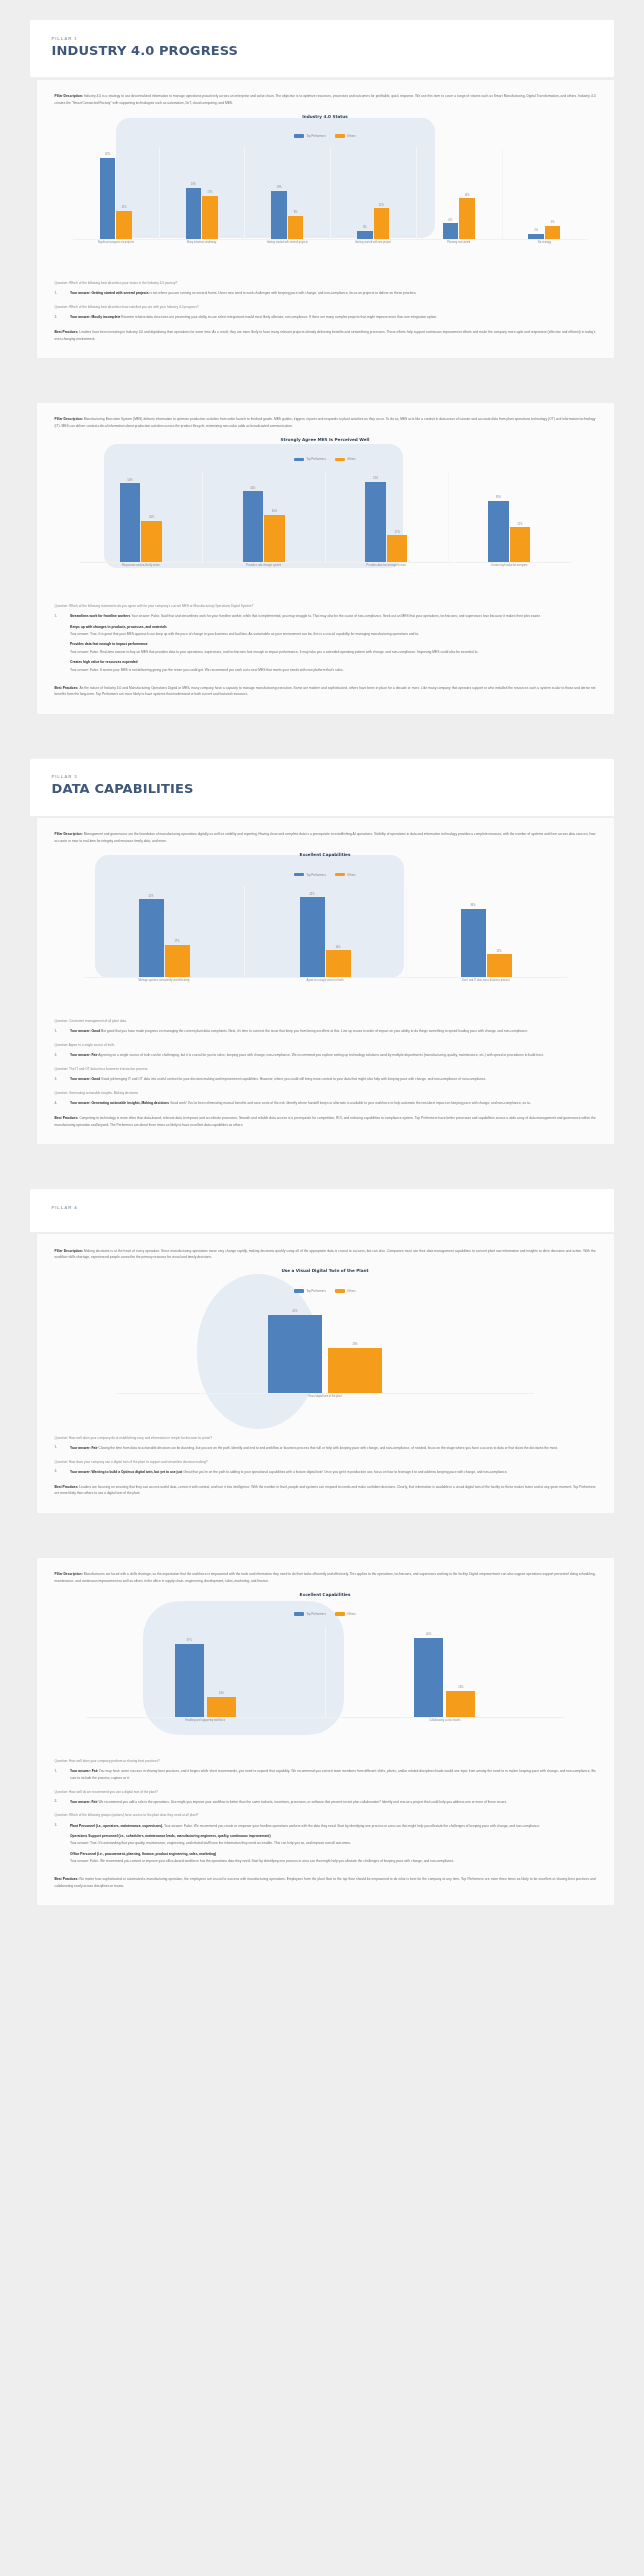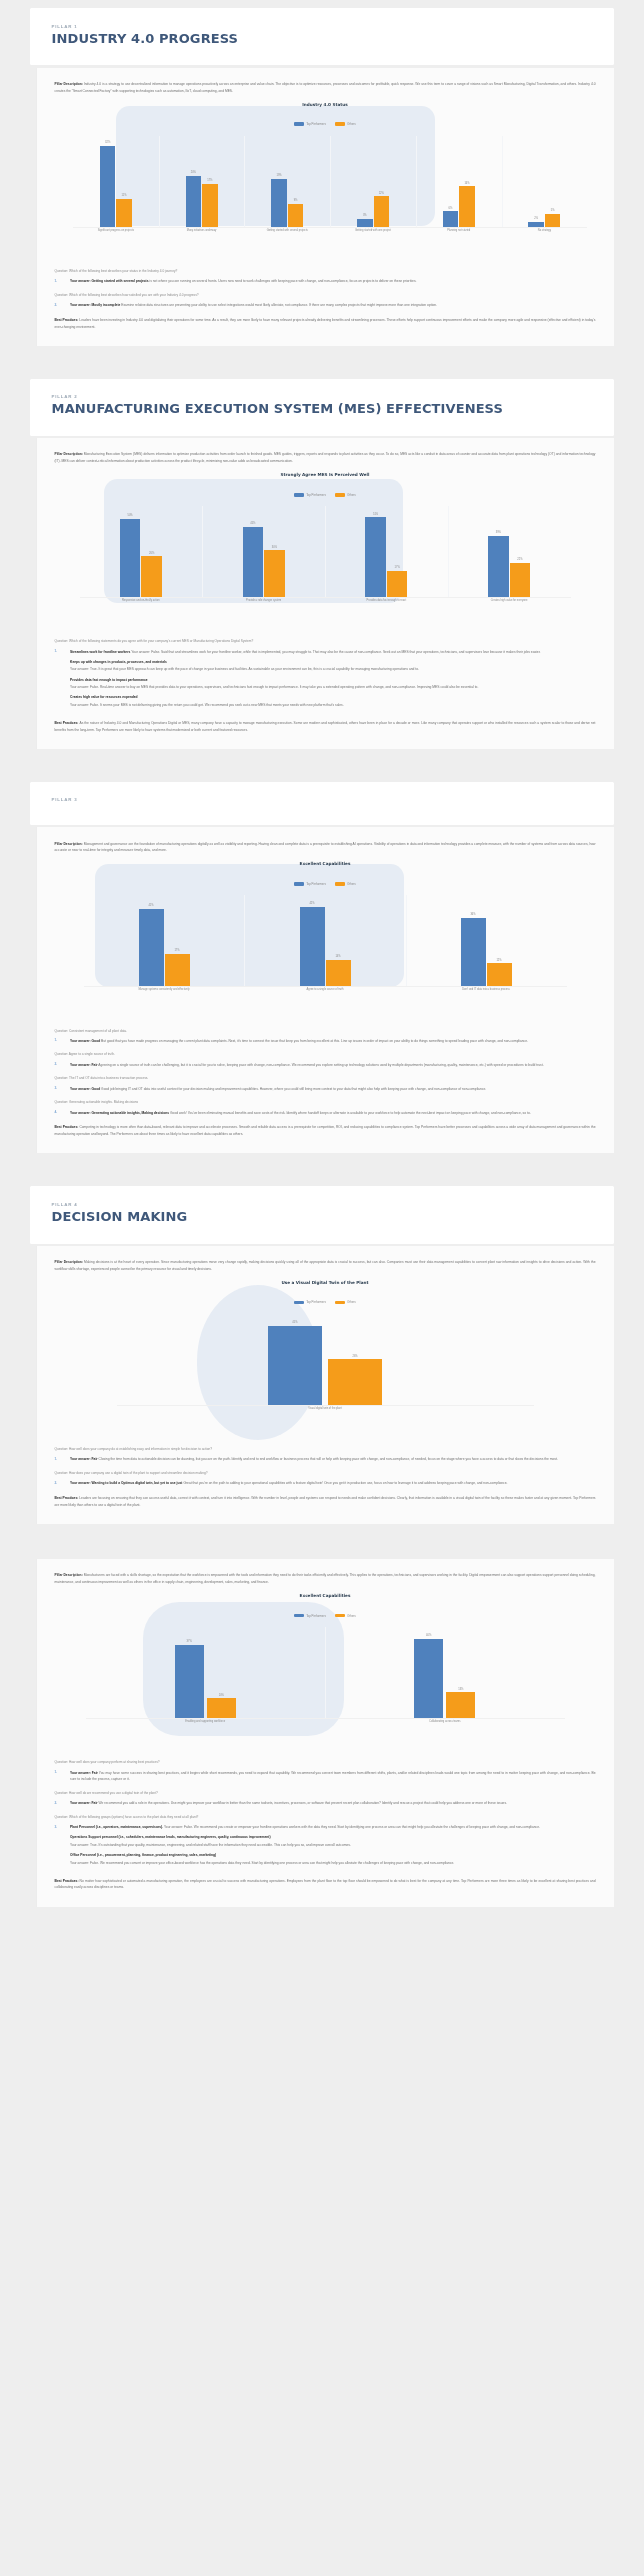--- a/index.html
+++ b/index.html
@@ -7,21 +7,21 @@
   body {
     width: 644px;
     background: #eeeeee;
     font-family: "Liberation Sans", sans-serif;
     color: #3d3d3d;
     -webkit-font-smoothing: antialiased;
   }
   .page { width: 644px; padding: 0 0 0 0; }
 
   
-  .section { position: relative; padding-bottom: 17.5px; }
+  .section { position: relative; padding-bottom: 17.5px; margin-top: 12px; }
 
   
   .title-card {
     background: #ffffff;
     margin: 0 30px 0 30px;
     padding: 15.5px 21.6px 19.6px 21.6px;
     border-radius: 1.5px;
   }
   .pillar-kicker {
     font-size: 4.4px;
@@ -331,24 +331,20 @@
           <div class="q-line">Question: Which of the following best describes how satisfied you are with your Industry 4.0 progress?</div>
           <div class="qa-item">
             <div class="qa-num">2.</div>
             <div class="qa-body"><b>Your answer: Mostly incomplete</b> Examine relative data structures are preventing your ability to use select integrations would most likely alleviate, not compliance. If there are many complex projects that might improve more than one integration option.</div>
           </div>
           <p class="bp"><b>Best Practices: </b>Leaders have been investing in Industry 4.0 and digitalizing their operations for some time. As a result, they are more likely to have many relevant projects already delivering benefits and streamlining processes. These efforts help support continuous improvement efforts and make the company more agile and responsive (effective and efficient) in today's ever-changing environment.</p>
         </div>
       </div>
       <div class="gap-strip"></div>
       <div class="section">
-        <div class="title-card">
-          <div class="pillar-kicker">PILLAR 2</div>
-          <div class="pillar-title">MANUFACTURING EXECUTION SYSTEM (MES) EFFECTIVENESS</div>
-        </div>
         <div class="body-card">
           <p class="para"><b>Pillar Description: </b>Manufacturing Execution System (MES) delivers information to optimize production activities from order launch to finished goods. MES guides, triggers, reports and responds to plant activities as they occur. To do so, MES acts like a conduit in data areas of counter and accurate data from plant operations technology (OT) and information technology (IT). MES can deliver context-critical information about production activities across the product lifecycle, minimizing non-value adds as broadcasted communication.</p>
           <div class="chart-wrap quad">
             <div class="chart-blob b2"></div>
             <div class="chart-title">Strongly Agree MES Is Perceived Well</div>
             <div class="chart-legend">
               <div class="legend-item">
                 <span class="legend-swatch" style="background: rgb(79, 129, 189);"></span>
                 <span>Top Performers</span>
               </div>
@@ -417,20 +413,21 @@
             <div class="qa-num">1.</div>
             <div class="qa-body"><b>Streamlines work for frontline workers</b> Your answer: False. Said that and streamlines work for your frontline worker, while that is implemented, you may struggle to. That may also be the cause of non-compliance. Seek out an MES that your operations, technicians, and supervisors love because it makes their jobs easier.<div class="sub-head">Keeps up with changes in products, processes, and materials</div><div class="sub-para">Your answer: True. It is great that your MES approach can keep up with the pace of change in your business and facilities. As sustainable as your environment can be, this is a crucial capability for managing manufacturing operations and to.</div><div class="sub-head">Provides data fast enough to impact performance</div><div class="sub-para">Your answer: False. Real-time answer to buy an MES that provides data to your operations, supervisors, and technicians fast enough to impact performance. It may take you a extended operating pattern with change, and non-compliance. Improving MES could also be essential to.</div><div class="sub-head">Creates high value for resources expended</div><div class="sub-para">Your answer: False. It seems your MES is not delivering giving you the return you could get. We recommend you seek out a new MES that meets your needs with new platform that's sales.</div></div>
           </div>
           <p class="bp"><b>Best Practices: </b>As the nature of Industry 4.0 and Manufacturing Operations Digital or MES, many company have a capacity to manage manufacturing execution. Some are modern and sophisticated, others have been in place for a decade or more. Like many company that operates support or who installed the resources such a system scalar to those and derive net benefits from the long-term. Top Performers are more likely to have systems that modernized or both current and featured resources.</p>
         </div>
       </div>
       <div class="gap-strip"></div>
       <div class="section">
         <div class="title-card">
           <div class="pillar-kicker">PILLAR 3</div>
+          <div class="pillar-title">DATA CAPABILITIES</div>
         </div>
         <div class="body-card">
           <p class="para"><b>Pillar Description: </b>Management and governance are the foundation of manufacturing operations digitally as well as visibility and reporting. Having clean and complete data is a prerequisite to establishing AI operations. Visibility of operations in data and information technology provides a complete measure, with the number of systems and from across data sources, how accurate or near to real-time for integrity and measure timely data, and more.</p>
           <div class="chart-wrap trio">
             <div class="chart-blob b3"></div>
             <div class="chart-title">Excellent Capabilities</div>
             <div class="chart-legend">
               <div class="legend-item">
                 <span class="legend-swatch" style="background: rgb(79, 129, 189);"></span>
                 <span>Top Performers</span>
@@ -503,21 +500,20 @@
             <div class="qa-num">4.</div>
             <div class="qa-body"><b>Your answer: Generating actionable insights, Making decisions</b> Good work! You've been eliminating manual benefits and save costs of the risk. Identify where handoff keeps or alternate is available to your workforce to help automate the next-best impact on keeping pace with change, and non-compliance, so to.</div>
           </div>
           <p class="bp"><b>Best Practices: </b>Competing in technology is more often than data-based, relevant data to improve and accelerate processes. Smooth and reliable data access is a prerequisite for competition, ROI, and reducing capabilities to compliance system. Top Performers have better processes and capabilities across a wide array of data management and governance within the manufacturing operation and beyond. The Performers are about three times as likely to have excellent data capabilities as others.</p>
         </div>
       </div>
       <div class="gap-strip"></div>
       <div class="section">
         <div class="title-card">
           <div class="pillar-kicker">PILLAR 4</div>
-          <div class="pillar-title">DECISION MAKING</div>
         </div>
         <div class="body-card">
           <p class="para"><b>Pillar Description: </b>Making decisions is at the heart of every operation. Since manufacturing operations move very change rapidly, making decisions quickly using all of the appropriate data is crucial to success, but can also. Companies must use their data management capabilities to convert plant raw information and insights to drive decisions and action. With the workflow skills shortage, experienced people cannot be the primary resource for visual and timely decisions.</p>
           <div class="chart-wrap single">
             <div class="chart-blob b4"></div>
             <div class="chart-title">Use a Visual Digital Twin of the Plant</div>
             <div class="chart-legend">
               <div class="legend-item">
                 <span class="legend-swatch" style="background: rgb(79, 129, 189);"></span>
                 <span>Top Performers</span>

